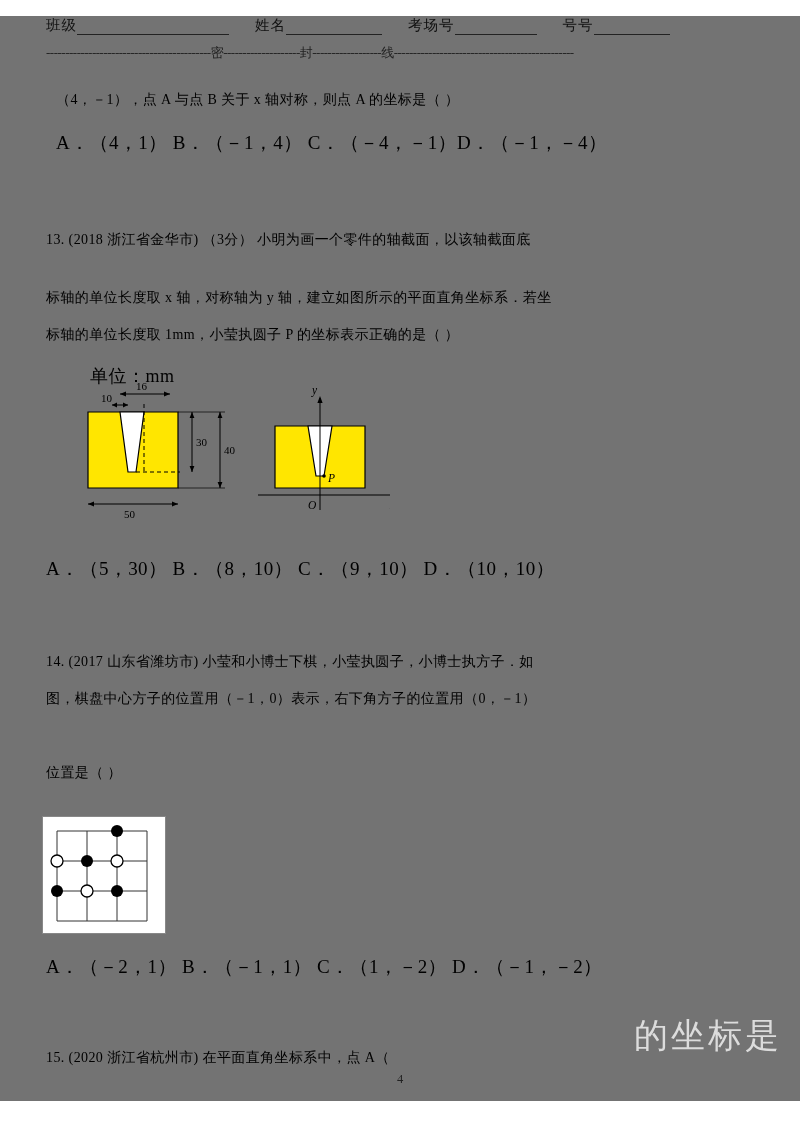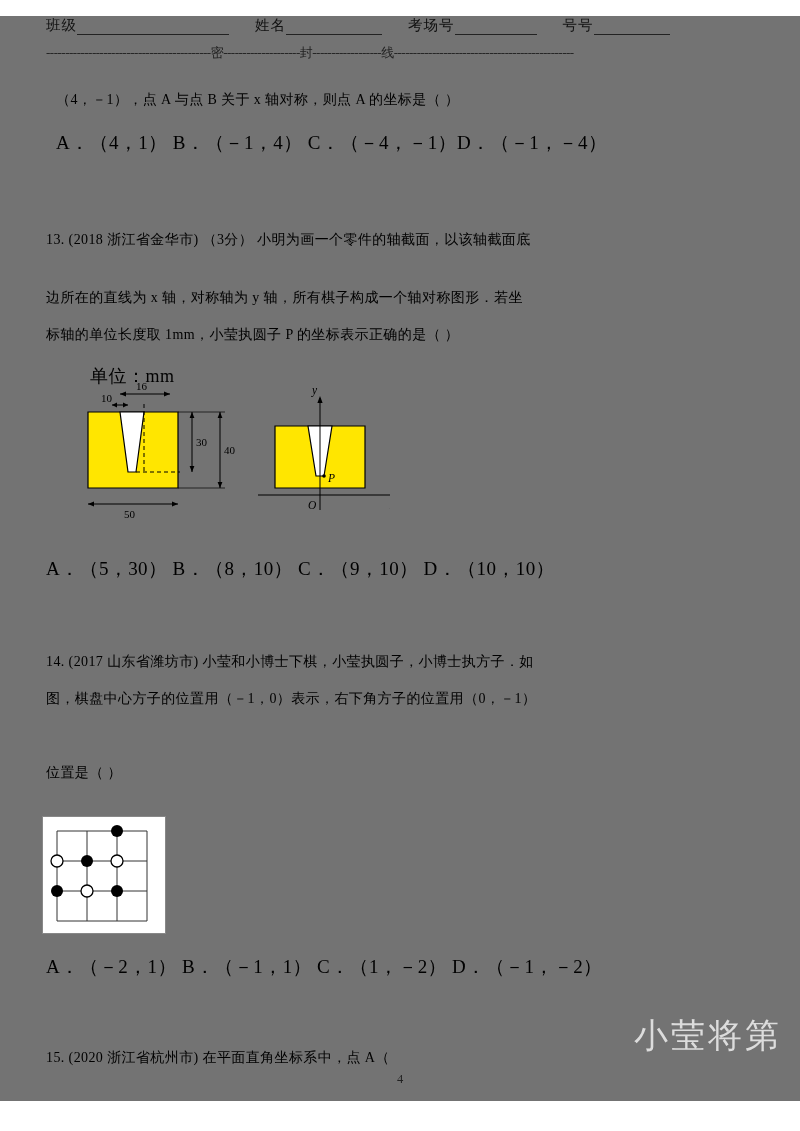--- a/index.html
+++ b/index.html
@@ -154,21 +154,21 @@
   <div class="qtext" style="left:56px; top:68px; width:700px;">（4，－1），点 A 与点 B 关于 x 轴对称，则点 A 的坐标是（      ）</div>
 
   <div class="opts" style="left:56px; top:112px; width:700px;">A．（4，1）    B．（－1，4）     C．（－4，－1）D．（－1，－4）</div>
 
   <div class="qtext" style="left:46px; top:208px; width:710px;">
     <span class="qnum-en">13.</span>
     <span class="qnum-en">(2018  浙江省金华市)</span>
     <span>（3分）</span>
     <span>小明为画一个零件的轴截面，以该轴截面底</span>
   </div>
-  <div class="qtext" style="left:46px; top:266px; width:716px;">边所在的直线为 x 轴，对称轴为 y 轴，所有棋子构成一个轴对称图形．若坐</div>
+  <div class="qtext" style="left:46px; top:266px; width:716px;">标轴的单位长度取 x 轴，对称轴为 y 轴，建立如图所示的平面直角坐标系．若坐</div>
   <div class="qtext" style="left:46px; top:303px; width:716px;">标轴的单位长度取 1mm，小莹执圆子 P 的坐标表示正确的是（      ）</div>
 
   <div class="fig13">
     <div class="unit-label">单位：mm</div>
     <svg width="330" height="175" viewBox="0 0 330 175">
 
       <path d="M 28 48 L 118 48 L 118 124 L 28 124 Z" fill="#FFE600" stroke="#000" stroke-width="1.2"></path>
 
       <path d="M 60 48 L 84 48 L 76 108 L 68 108 Z" fill="#ffffff" stroke="#000" stroke-width="1.2"></path>
 
@@ -252,16 +252,16 @@
   </div>
 
   <div class="opts" style="left:46px; top:936px; width:716px;">A．（－2，1）      B．（－1，1）      C．（1，－2）      D．（－1，－2）</div>
 
   <div class="qtext" style="left:46px; top:1026px; width:716px;">
     <span class="qnum-en">15.</span>
     <span class="qnum-en">(2020  浙江省杭州市)</span>
     <span>在平面直角坐标系中，点 A（</span>
   </div>
 
-  <div class="watermark">小莹将第</div>
+  <div class="watermark">的坐标是</div>
   <div class="pagenum">4</div>
 
 </div>
 
 </body></html>

